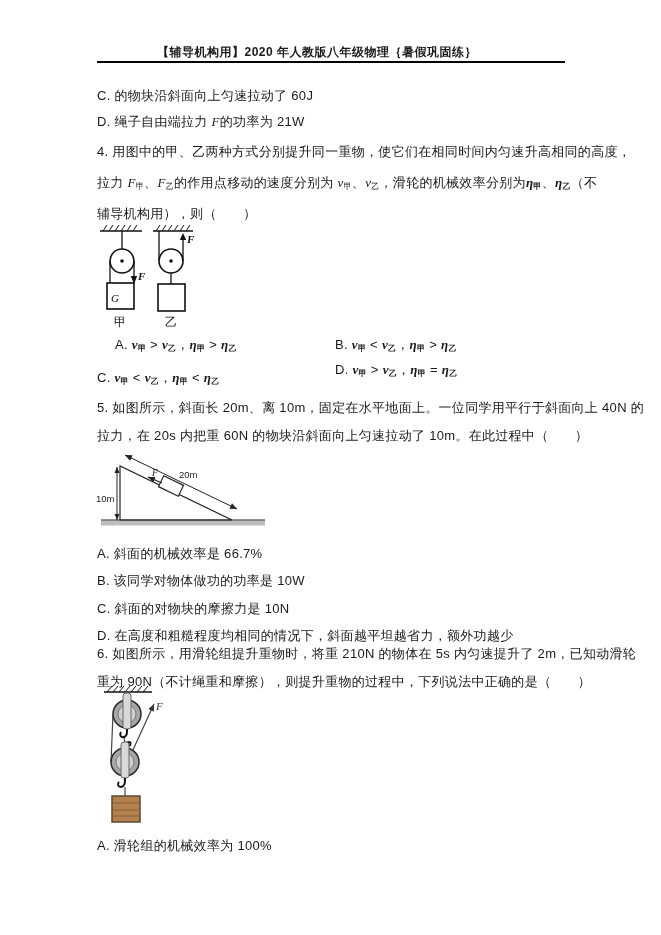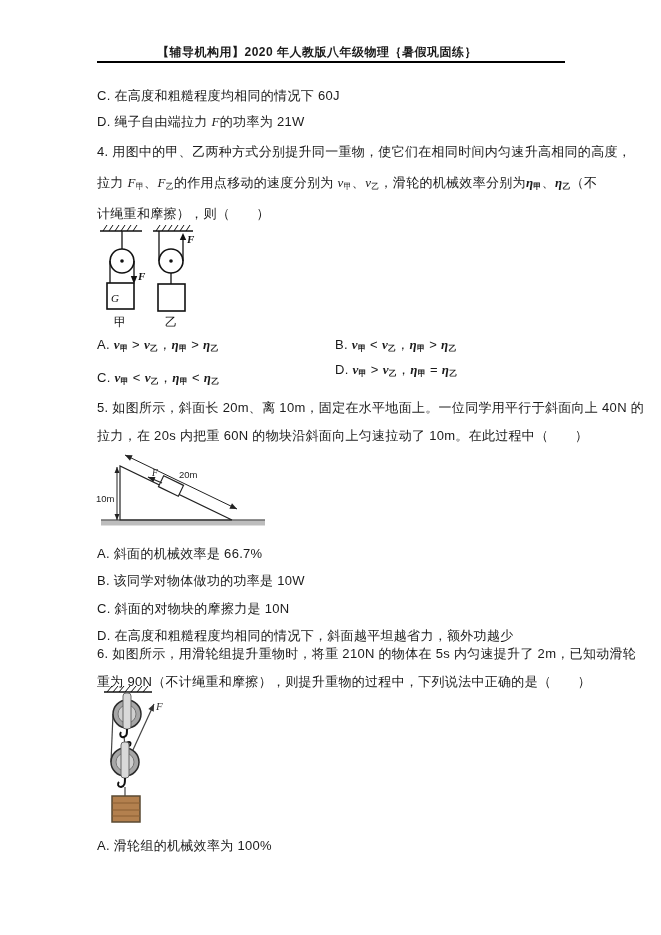--- a/index.html
+++ b/index.html
@@ -18,26 +18,26 @@
   .svgtext{font-family:"Liberation Serif","DejaVu Serif",serif;}
 </style>
 </head>
 <body>
 
 <div class="page">
 
   <div class="header-title">【辅导机构用】2020 年人教版八年级物理｛暑假巩固练｝</div>
   <div class="rule"></div>
 
-  <div class="tl" style="top:88px;">C. 在高度和粗糙程度均相同的情况下 60J</div>
+  <div class="tl" style="top:88px;">C. 的物块沿斜面向上匀速拉动了 60J</div>
   <div class="tl" style="top:114px;"><span>D. 绳子自由端拉力 </span><span class="i">F</span><span>的功率为 21W</span></div>
 
   <div class="tl" style="top:144px;">4. 用图中的甲、乙两种方式分别提升同一重物，使它们在相同时间内匀速升高相同的高度，</div>
   <div class="tl" style="top:175px;"><span>拉力 </span><span class="i">F</span><span class="sb">甲</span><span>、</span><span class="i">F</span><span class="sb">乙</span><span>的作用点移动的速度分别为 </span><span class="i">v</span><span class="sb">甲</span><span>、</span><span class="i">v</span><span class="sb">乙</span><span>，滑轮的机械效率分别为</span><span class="bi">η</span><span class="sbb">甲</span><span>、</span><span class="bi">η</span><span class="sbb">乙</span><span>（不</span></div>
-  <div class="tl" style="top:206px;">计绳重和摩擦），则（　　）</div>
+  <div class="tl" style="top:206px;">辅导机构用），则（　　）</div>
 
   <svg class="fig" style="left:96px;top:222px;" width="110" height="106" viewBox="0 0 110 106">
     <g stroke="#111" fill="none">
       <line x1="4" y1="9" x2="46" y2="9" stroke-width="1.6"></line>
       <path d="M7,9 l4,-6 M13,9 l4,-6 M19,9 l4,-6 M25,9 l4,-6 M31,9 l4,-6 M37,9 l4,-6" stroke-width="1"></path>
       <line x1="26" y1="9" x2="26" y2="27" stroke-width="1.3"></line>
       <circle cx="26" cy="39" r="12" stroke-width="1.6" fill="#ffffff"></circle>
       <circle cx="26" cy="39" r="1.8" fill="#111" stroke="none"></circle>
       <line x1="14" y1="39" x2="14" y2="61" stroke-width="1.3"></line>
       <line x1="38" y1="39" x2="38" y2="55" stroke-width="1.3"></line>
@@ -55,21 +55,21 @@
       <circle cx="75" cy="39" r="1.8" fill="#111" stroke="none"></circle>
       <line x1="87" y1="39" x2="87" y2="17" stroke-width="1.3"></line>
       <polygon points="87,11 83.8,18 90.2,18" fill="#111" stroke="none"></polygon>
       <line x1="75" y1="51" x2="75" y2="62" stroke-width="1.3"></line>
       <rect x="62" y="62" width="27" height="27" stroke-width="1.6" fill="#ffffff"></rect>
     </g>
     <text x="91" y="21" font-size="11" class="svgtext" font-style="italic" font-weight="bold" fill="#111">F</text>
     <text x="69" y="104" font-size="12" fill="#111">乙</text>
   </svg>
 
-  <div class="tl" style="top:337px;"><span>A. </span><span class="bi">v</span><span class="sbb">甲</span><span> &gt; </span><span class="bi">v</span><span class="sbb">乙</span><span>，</span><span class="bi">η</span><span class="sbb">甲</span><span> &gt; </span><span class="bi">η</span><span class="sbb">乙</span></div>
+  <div class="tl" style="top:337px;margin-left:18px;"><span>A. </span><span class="bi">v</span><span class="sbb">甲</span><span> &gt; </span><span class="bi">v</span><span class="sbb">乙</span><span>，</span><span class="bi">η</span><span class="sbb">甲</span><span> &gt; </span><span class="bi">η</span><span class="sbb">乙</span></div>
   <div class="tl col2" style="top:337px;"><span>B. </span><span class="bi">v</span><span class="sbb">甲</span><span> &lt; </span><span class="bi">v</span><span class="sbb">乙</span><span>，</span><span class="bi">η</span><span class="sbb">甲</span><span> &gt; </span><span class="bi">η</span><span class="sbb">乙</span></div>
   <div class="tl" style="top:370px;"><span>C. </span><span class="bi">v</span><span class="sbb">甲</span><span> &lt; </span><span class="bi">v</span><span class="sbb">乙</span><span>，</span><span class="bi">η</span><span class="sbb">甲</span><span> &lt; </span><span class="bi">η</span><span class="sbb">乙</span></div>
   <div class="tl col2" style="top:362px;"><span>D. </span><span class="bi">v</span><span class="sbb">甲</span><span> &gt; </span><span class="bi">v</span><span class="sbb">乙</span><span>，</span><span class="bi">η</span><span class="sbb">甲</span><span> = </span><span class="bi">η</span><span class="sbb">乙</span></div>
 
   <div class="tl" style="top:400px;">5. 如图所示，斜面长 20m、离 10m，固定在水平地面上。一位同学用平行于斜面向上 40N 的</div>
   <div class="tl" style="top:428px;">拉力，在 20s 内把重 60N 的物块沿斜面向上匀速拉动了 10m。在此过程中（　　）</div>
 
   <svg class="fig" style="left:93px;top:447px;" width="185" height="92" viewBox="0 0 185 92">
     <rect x="8" y="73.5" width="164" height="5" fill="#bdbdbd"></rect>
     <line x1="8" y1="73" x2="172" y2="73" stroke="#222" stroke-width="1.2"></line>

